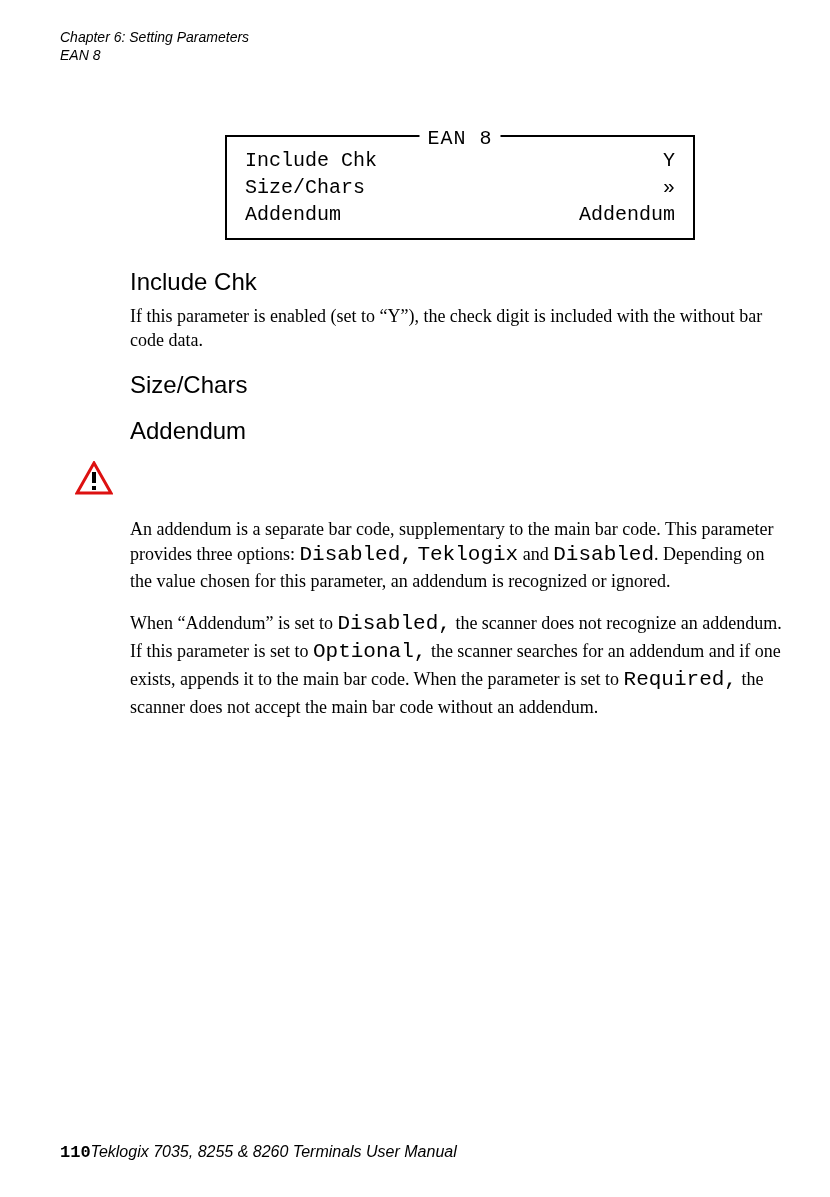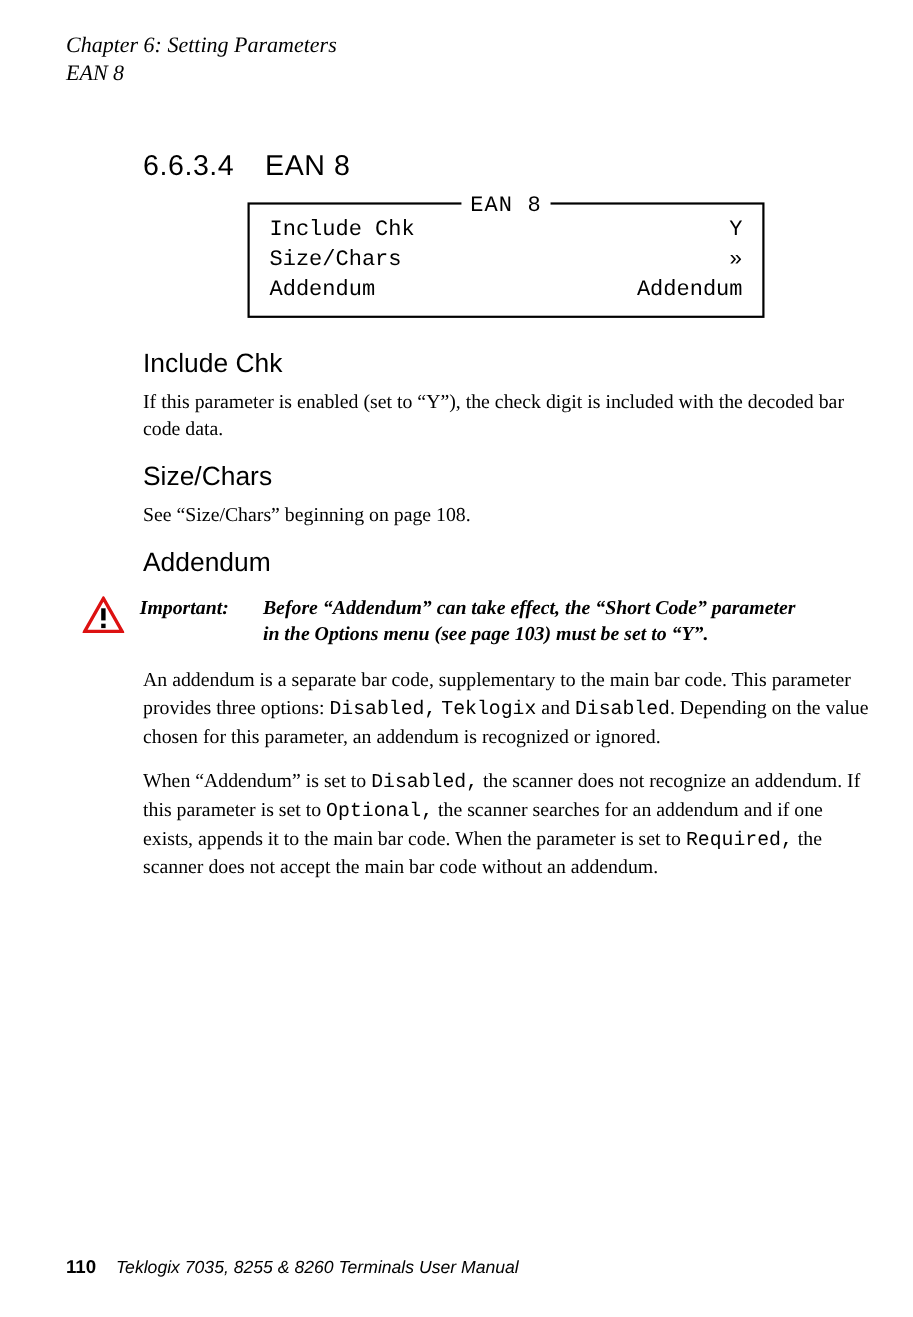--- a/index.html
+++ b/index.html
@@ -17,22 +17,22 @@
     width: 830px;
     height: 1197px;
     position: relative;
     box-sizing: border-box;
   }
   .header-left {
     position: absolute;
     top: 28px;
     left: 60px;
     font-style: italic;
-    font-family: Liberation Serif, serif;
-    font-size: 20px;
+    font-family: Liberation Sans, sans-serif;
+    font-size: 14px;
     line-height: 1.3;
     font-stretch: condensed;
   }
   .content {
     position: absolute;
     top: 135px;
     left: 130px;
     width: 660px;
   }
   .h-section {
@@ -95,85 +95,77 @@
   .important-text {
     font-family: "Times New Roman", Times, serif;
     font-style: italic;
     font-weight: bold;
     font-size: 18px;
     line-height: 1.35;
   }
   .important-text .lead { display: inline-block; width: 112px; }
   .important-text .msg { display: inline; }
   .important-text .cont { display: block; margin-left: 112px; }
-  .mono { font-family: "Courier New", Courier, monospace; font-size: 18px; }
+  .mono { font-family: "Courier New", Courier, monospace; font-size: 21px; }
   .footer {
     position: absolute;
     bottom: 35px;
     left: 60px;
     font-family: "Arial Narrow", Arial, sans-serif;
     font-style: italic;
     font-size: 16px;
     font-stretch: condensed;
   }
-  .footer .pagenum { font-weight: bold; font-style: normal; margin-right: 18px; font-family: Liberation Sans, sans-serif; font-size: 17px;}
+  .footer .pagenum { font-weight: bold; font-style: normal; font-family: Liberation Mono, monospace; font-size: 17px;}
   .p { margin: 0 0 16px 0; }
 </style>
 </head>
 <body>
 
 <div class="page">
 
   <div class="header-left">
     <div>Chapter  6:  Setting Parameters</div>
     <div>EAN 8</div>
   </div>
 
   <div class="content">
 
-    <div class="h-section">
-      <span class="num">6.6.3.4</span><span>EAN 8</span>
-    </div>
 
     <div class="ean-box">
       <span class="legend">EAN 8</span>
       <div class="ean-row">
         <span class="label">Include Chk</span>
         <span class="val">Y</span>
       </div>
       <div class="ean-row">
         <span class="label">Size/Chars</span>
         <span class="val">»</span>
       </div>
       <div class="ean-row">
         <span class="label">Addendum</span>
         <span class="val">Addendum</span>
       </div>
     </div>
 
     <div class="subhead">Include Chk</div>
-    <p class="body p">If this parameter is enabled (set to “Y”), the check digit is included with the decoded bar code data.</p>
+    <p class="body p">If this parameter is enabled (set to “Y”), the check digit is included with the without bar code data.</p>
 
     <div class="subhead">Size/Chars</div>
-    <p class="body p">See “Size/Chars” beginning on page 108.</p>
 
     <div class="subhead">Addendum</div>
 
     <div class="important-row">
       <span class="warn-icon">
         <svg width="38" height="34" viewBox="0 0 38 34">
           <polygon points="19,2 36,32 2,32" fill="none" stroke="#d11" stroke-width="3"></polygon>
           <rect x="17" y="11" width="4" height="11" fill="#000"></rect>
           <rect x="17" y="25" width="4" height="4" fill="#000"></rect>
         </svg>
       </span>
-      <div class="important-text">
-        <span class="lead">Important:</span><span class="msg">Before “Addendum” can take effect, the “Short Code” parameter</span>
-        <span class="cont">in the Options menu (see page 103) must be set to “Y”.</span>
-      </div>
     </div>
 
     <p class="body p">
       <span>An addendum is a separate bar code, supplementary to the main bar code. This parameter provides three options: </span><span class="mono">Disabled,</span><span> </span><span class="mono">Teklogix</span><span> and </span><span class="mono">Disabled</span><span>. Depending on the value chosen for this parameter, an addendum is recognized or ignored.</span>
     </p>
 
     <p class="body p">
       <span>When “Addendum” is set to </span><span class="mono">Disabled,</span><span> the scanner does not recognize an addendum. If this parameter is set to </span><span class="mono">Optional,</span><span> the scanner searches for an addendum and if one exists, appends it to the main bar code. When the parameter is set to </span><span class="mono">Required,</span><span> the scanner does not accept the main bar code without an addendum.</span>
     </p>
 

